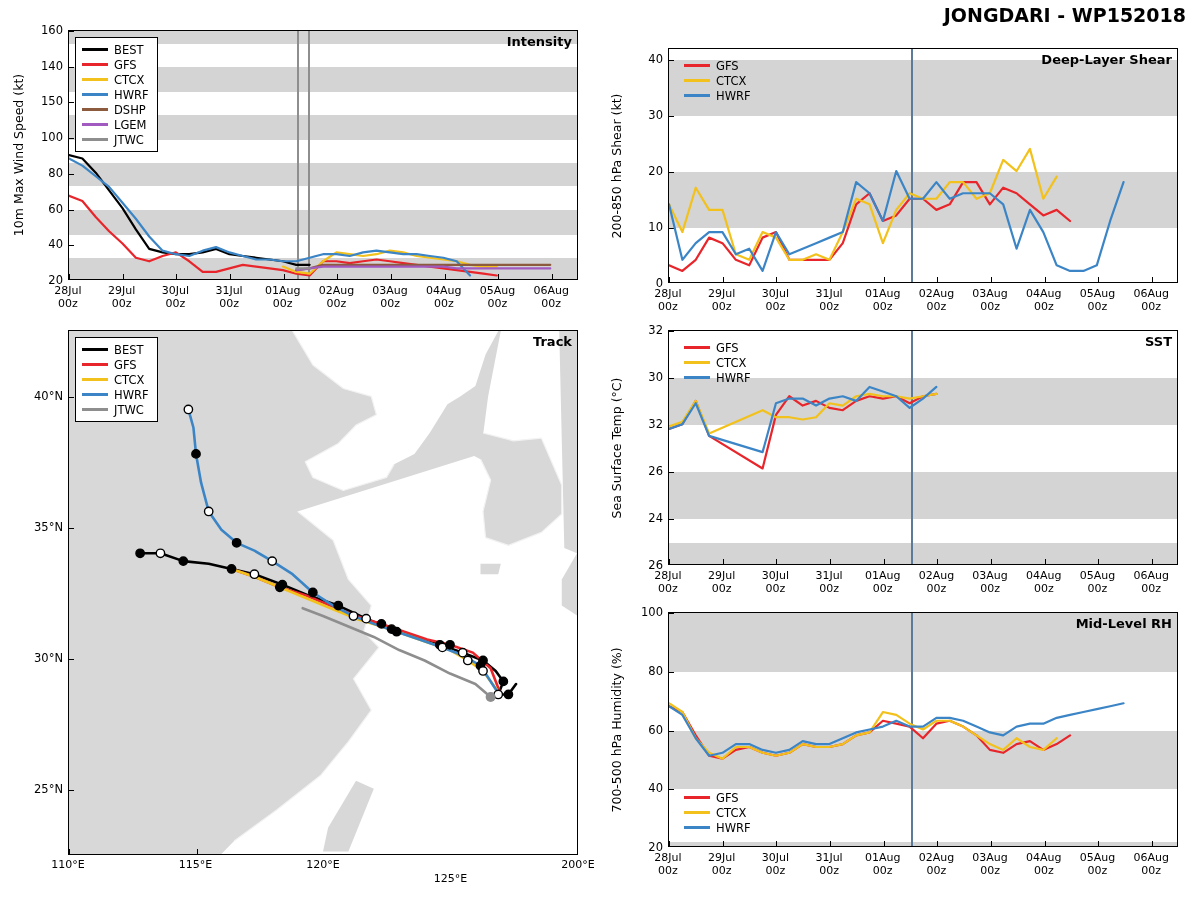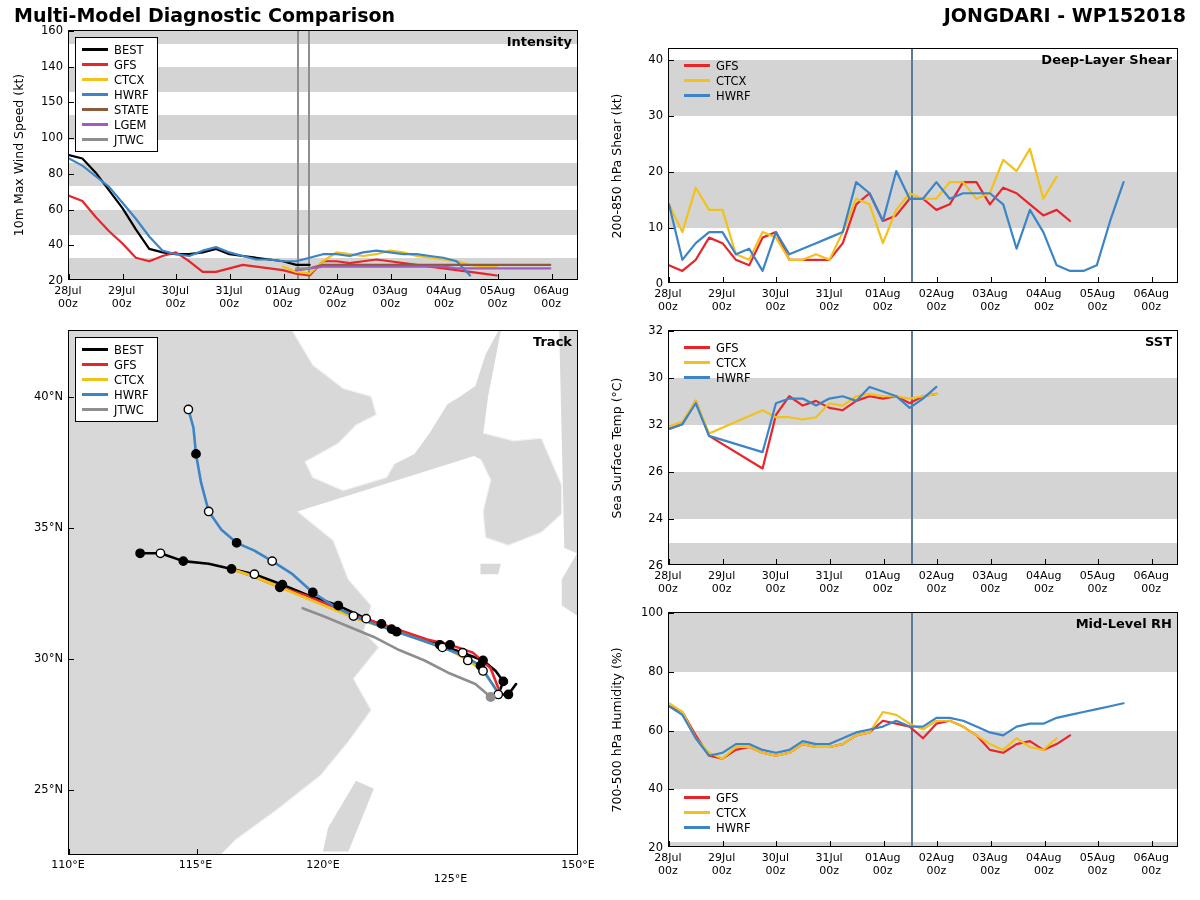--- a/index.html
+++ b/index.html
@@ -71,21 +71,20 @@
   svg.mapsvg{position:absolute;inset:0;width:100%;height:100%;z-index:1;}
 
   
   .logo{position:absolute;left:10px;bottom:6px;width:104px;height:44px;z-index:9;}
 </style>
 </head>
 <body>
 
 <div class="page">
 
-  <div class="main-title">Multi-Model Diagnostic Comparison</div>
   <div class="storm-title">JONGDARI - WP152018</div>
 
   <div class="panel" id="p-intensity" style="left:68px;top:30px;width:510px;height:250px;">
     <div class="plotbox">
       <div class="bandwrap">
           <div class="band" style="top: 226.786px; height: 23.2143px;"></div>
           <div class="band" style="top: 178.571px; height: 25px;"></div>
           <div class="band" style="top: 132.143px; height: 23.2143px;"></div>
           <div class="band" style="top: 83.9286px; height: 25px;"></div>
           <div class="band" style="top: 35.7143px; height: 25px;"></div>
@@ -133,21 +132,21 @@
         <div class="legend-row">
           <span class="legend-line" style="background: rgb(242, 193, 27);"></span>
           <span class="legend-text">CTCX</span>
         </div>
         <div class="legend-row">
           <span class="legend-line" style="background: rgb(59, 133, 198);"></span>
           <span class="legend-text">HWRF</span>
         </div>
         <div class="legend-row">
           <span class="legend-line" style="background: rgb(140, 90, 60);"></span>
-          <span class="legend-text">STATE</span>
+          <span class="legend-text">DSHP</span>
         </div>
         <div class="legend-row">
           <span class="legend-line" style="background: rgb(160, 90, 192);"></span>
           <span class="legend-text">LGEM</span>
         </div>
         <div class="legend-row">
           <span class="legend-line" style="background: rgb(142, 142, 142);"></span>
           <span class="legend-text">JTWC</span>
         </div>
       </div>
@@ -286,21 +285,21 @@
         </div>
       </div>
   <div class="ytick" style="top: 459.375px;">25°N</div>
       <div class="ytick" style="top: 328.125px;">30°N</div>
       <div class="ytick" style="top: 196.875px;">35°N</div>
       <div class="ytick" style="top: 65.625px;">40°N</div>
       <div class="xtick" style="left: 0px; margin-top: 4px;">110°E</div>
       <div class="xtick" style="left: 127.5px; margin-top: 4px;">115°E</div>
       <div class="xtick" style="left: 255px; margin-top: 4px;">120°E</div>
       <div class="xtick" style="left: 382.5px; margin-top: 18px;">125°E</div>
-      <div class="xtick" style="left: 510px; margin-top: 4px;">150°E</div>
+      <div class="xtick" style="left: 510px; margin-top: 4px;">200°E</div>
     </div>
 
   <div class="panel" id="p-shear" style="left:668px;top:48px;width:510px;height:235px;">
     <div class="plotbox">
       <div class="bandwrap">
           <div class="band" style="top: 232.762px; height: 2.2381px;"></div>
           <div class="band" style="top: 123.095px; height: 55.9524px;"></div>
           <div class="band" style="top: 11.1905px; height: 55.9524px;"></div>
         </div>
       <svg class="series" id="svg-shear" viewBox="0 0 510 235" preserveAspectRatio="none">

